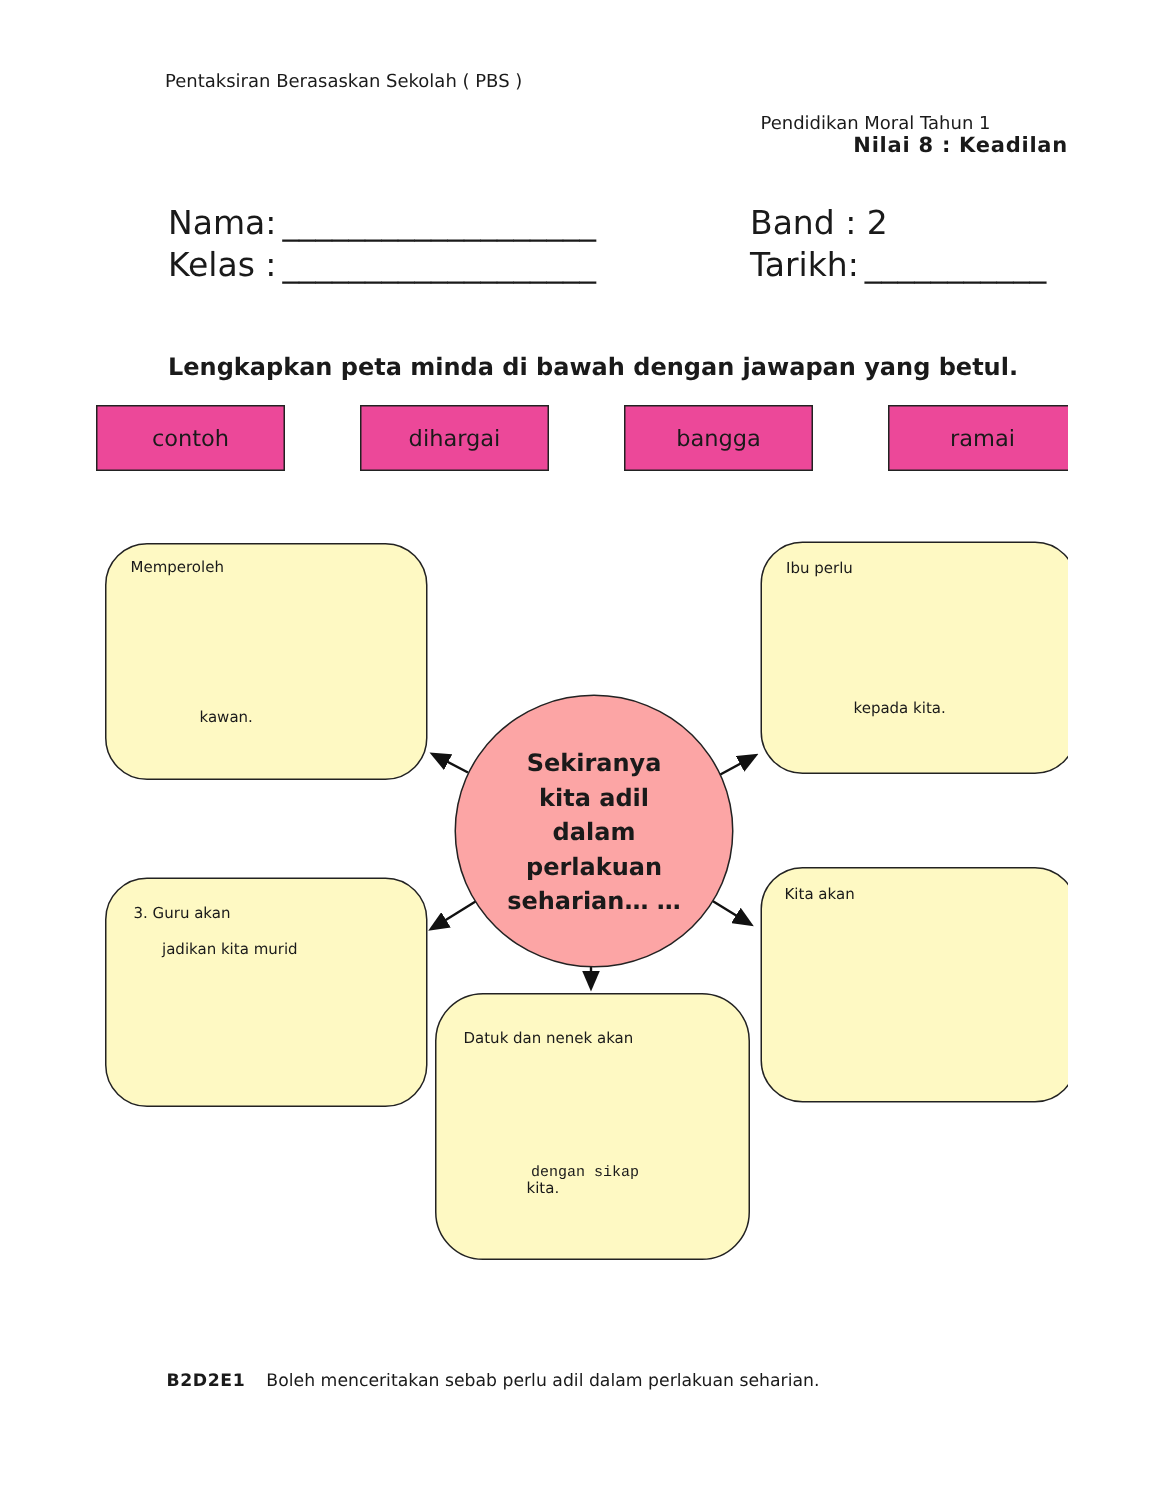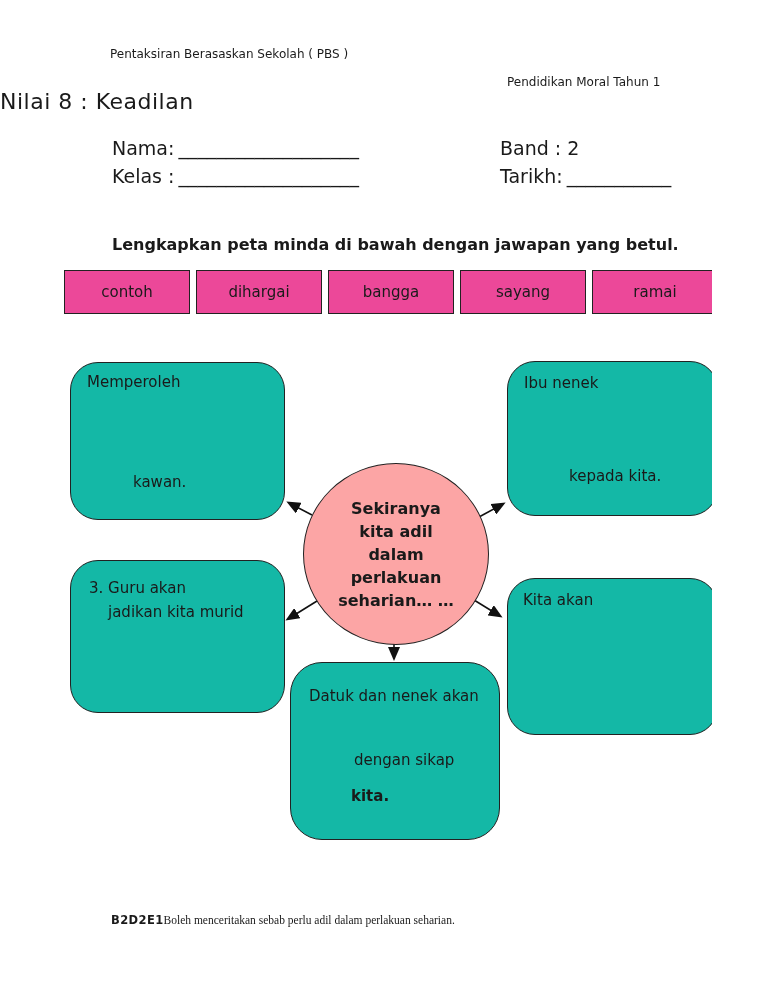--- a/index.html
+++ b/index.html
@@ -14,28 +14,28 @@
   }
   .abs { position: absolute; white-space: nowrap; }
 
   
   .hdr-left  { left: 110px; top: 47px; font-size: 12px; }
   .hdr-right { left: 507px; top: 47px; font-size: 12px; margin-top: 28px; }
 
   
   .title {
     left: 0; right: 0; top: 89px;
-    text-align: left;
-    font-size: 22px;
-    font-weight: normal;
+    text-align: right;
+    font-size: 14px;
+    font-weight: bold;
     letter-spacing: 0.5px;
   }
 
   
-  .form-cell { font-size: 19px; }
+  .form-cell { font-size: 22px; }
   .nama   { left: 112px; top: 137px; }
   .band   { left: 500px; top: 137px; }
   .kelas  { left: 112px; top: 165px; }
   .tarikh { left: 500px; top: 165px; }
   .blank-line { margin-left: 4px; letter-spacing: 0; }
 
   
   .instruction {
     left: 112px; top: 235px;
     font-size: 16px;
@@ -59,41 +59,41 @@
     justify-content: center;
     font-size: 15px;
     box-sizing: border-box;
   }
 
   
   .mm-box {
     position: absolute;
     border: 1.6px solid #222222;
     border-radius: 28px;
-    background: #14b8a6;
-    font-size: 15px;
+    background: #fef9c3;
+    font-size: 10px;
     box-sizing: border-box;
   }
   .mm-box span { position: absolute; white-space: nowrap; }
   .box-tl { left: 70px;  top: 362px; width: 215px; height: 158px; }
   .box-tr { left: 507px; top: 361px; width: 211px; height: 155px; }
-  .box-ml { left: 70px;  top: 560px; width: 215px; height: 153px; }
+  .box-ml { left: 70px;  top: 585px; width: 215px; height: 153px; }
   .box-mr { left: 507px; top: 578px; width: 211px; height: 157px; }
   .box-b  { left: 290px; top: 662px; width: 210px; height: 178px; border-radius: 32px; }
 
   .box-tl .l1 { left: 16px; top: 10px; }
   .box-tl .l2 { left: 62px; top: 110px; }
   .box-tr .l1 { left: 16px; top: 12px; }
   .box-tr .l2 { left: 61px; top: 105px; }
   .box-ml .l1 { left: 18px; top: 18px; }
   .box-ml .l2 { left: 37px; top: 42px; }
   .box-mr .l1 { left: 15px; top: 12px; }
   .box-b  .l1 { left: 18px; top: 24px; }
-  .box-b  .l2 { left: 63px; top: 88px; }
-  .box-b  .l3 { left: 60px; top: 124px; font-weight: bold; }
+  .box-b  .l2 { left: 63px; top: 114px; font-family: Liberation Mono, monospace; }
+  .box-b  .l3 { left: 60px; top: 124px; }
 
   .center-circle {
     position: absolute;
     left: 303px; top: 463px;
     width: 184px; height: 180px;
     border: 1.6px solid #222222;
     border-radius: 50%;
     background: #fca5a5;
     display: flex;
     flex-direction: column;
@@ -109,21 +109,21 @@
     position: absolute;
     left: 0; top: 0;
     width: 768px; height: 994px;
     pointer-events: none;
   }
   .arrows line { stroke: #111111; stroke-width: 1.6; }
 
   
   .footer { left: 111px; top: 913px; font-size: 11.5px; }
   .footer .code { font-weight: bold; letter-spacing: 0.4px; }
-  .footer .desc { margin-left: 0; font-family: Liberation Serif, serif; }
+  .footer .desc { margin-left: 14px; }
 </style>
 </head>
 <body>
 
 <div class="page">
 
   <span class="abs hdr-left">Pentaksiran Berasaskan Sekolah ( PBS )</span>
   <span class="abs hdr-right">Pendidikan Moral Tahun 1</span>
 
   <div class="abs title">Nilai 8 : Keadilan</div>
@@ -138,21 +138,20 @@
   <div class="abs form-cell tarikh">
     <span>Tarikh:</span><span class="blank-line">___________</span>
   </div>
 
   <div class="abs instruction">Lengkapkan peta minda di bawah dengan jawapan yang betul.</div>
 
   <div class="word-bank">
     <div class="word-box">contoh</div>
     <div class="word-box">dihargai</div>
     <div class="word-box">bangga</div>
-    <div class="word-box">sayang</div>
     <div class="word-box">ramai</div>
   </div>
 
   <svg class="arrows" viewBox="0 0 768 994">
     <defs>
       <marker id="ah" markerUnits="userSpaceOnUse" markerWidth="14" markerHeight="12" refX="11" refY="6" orient="auto">
         <path d="M0,0 L14,6 L0,12 Z" fill="#111111"></path>
       </marker>
     </defs>
     <line x1="312" y1="515" x2="289" y2="503" marker-end="url(#ah)"></line>
@@ -161,21 +160,21 @@
     <line x1="474" y1="600" x2="500" y2="616" marker-end="url(#ah)"></line>
     <line x1="394" y1="641" x2="394" y2="658" marker-end="url(#ah)"></line>
   </svg>
 
   <div class="mm-box box-tl">
     <span class="l1">Memperoleh</span>
     <span class="l2">kawan.</span>
   </div>
 
   <div class="mm-box box-tr">
-    <span class="l1">Ibu nenek</span>
+    <span class="l1">Ibu perlu</span>
     <span class="l2">kepada kita.</span>
   </div>
 
   <div class="mm-box box-ml">
     <span class="l1">3. Guru akan</span>
     <span class="l2">jadikan kita murid</span>
   </div>
 
   <div class="mm-box box-mr">
     <span class="l1">Kita akan</span>

